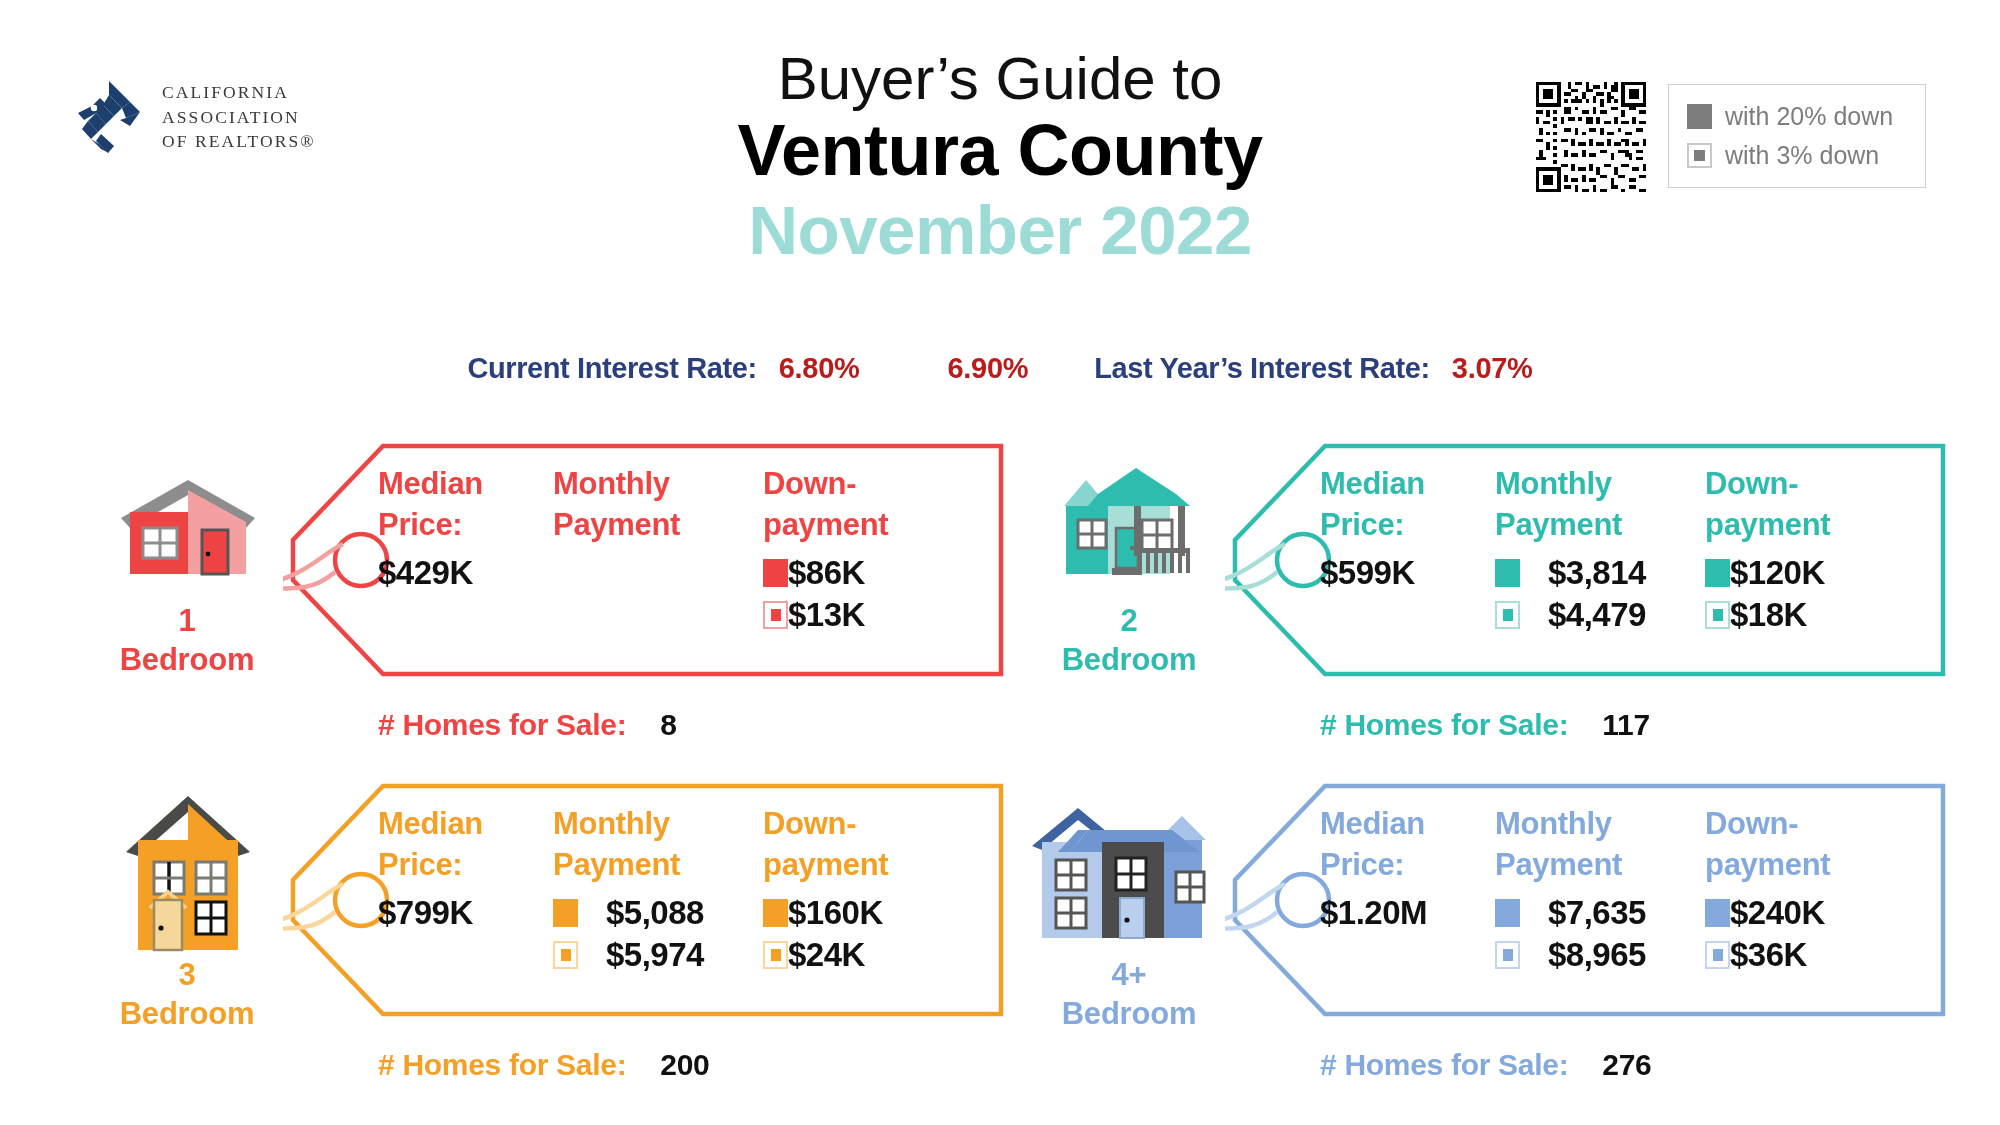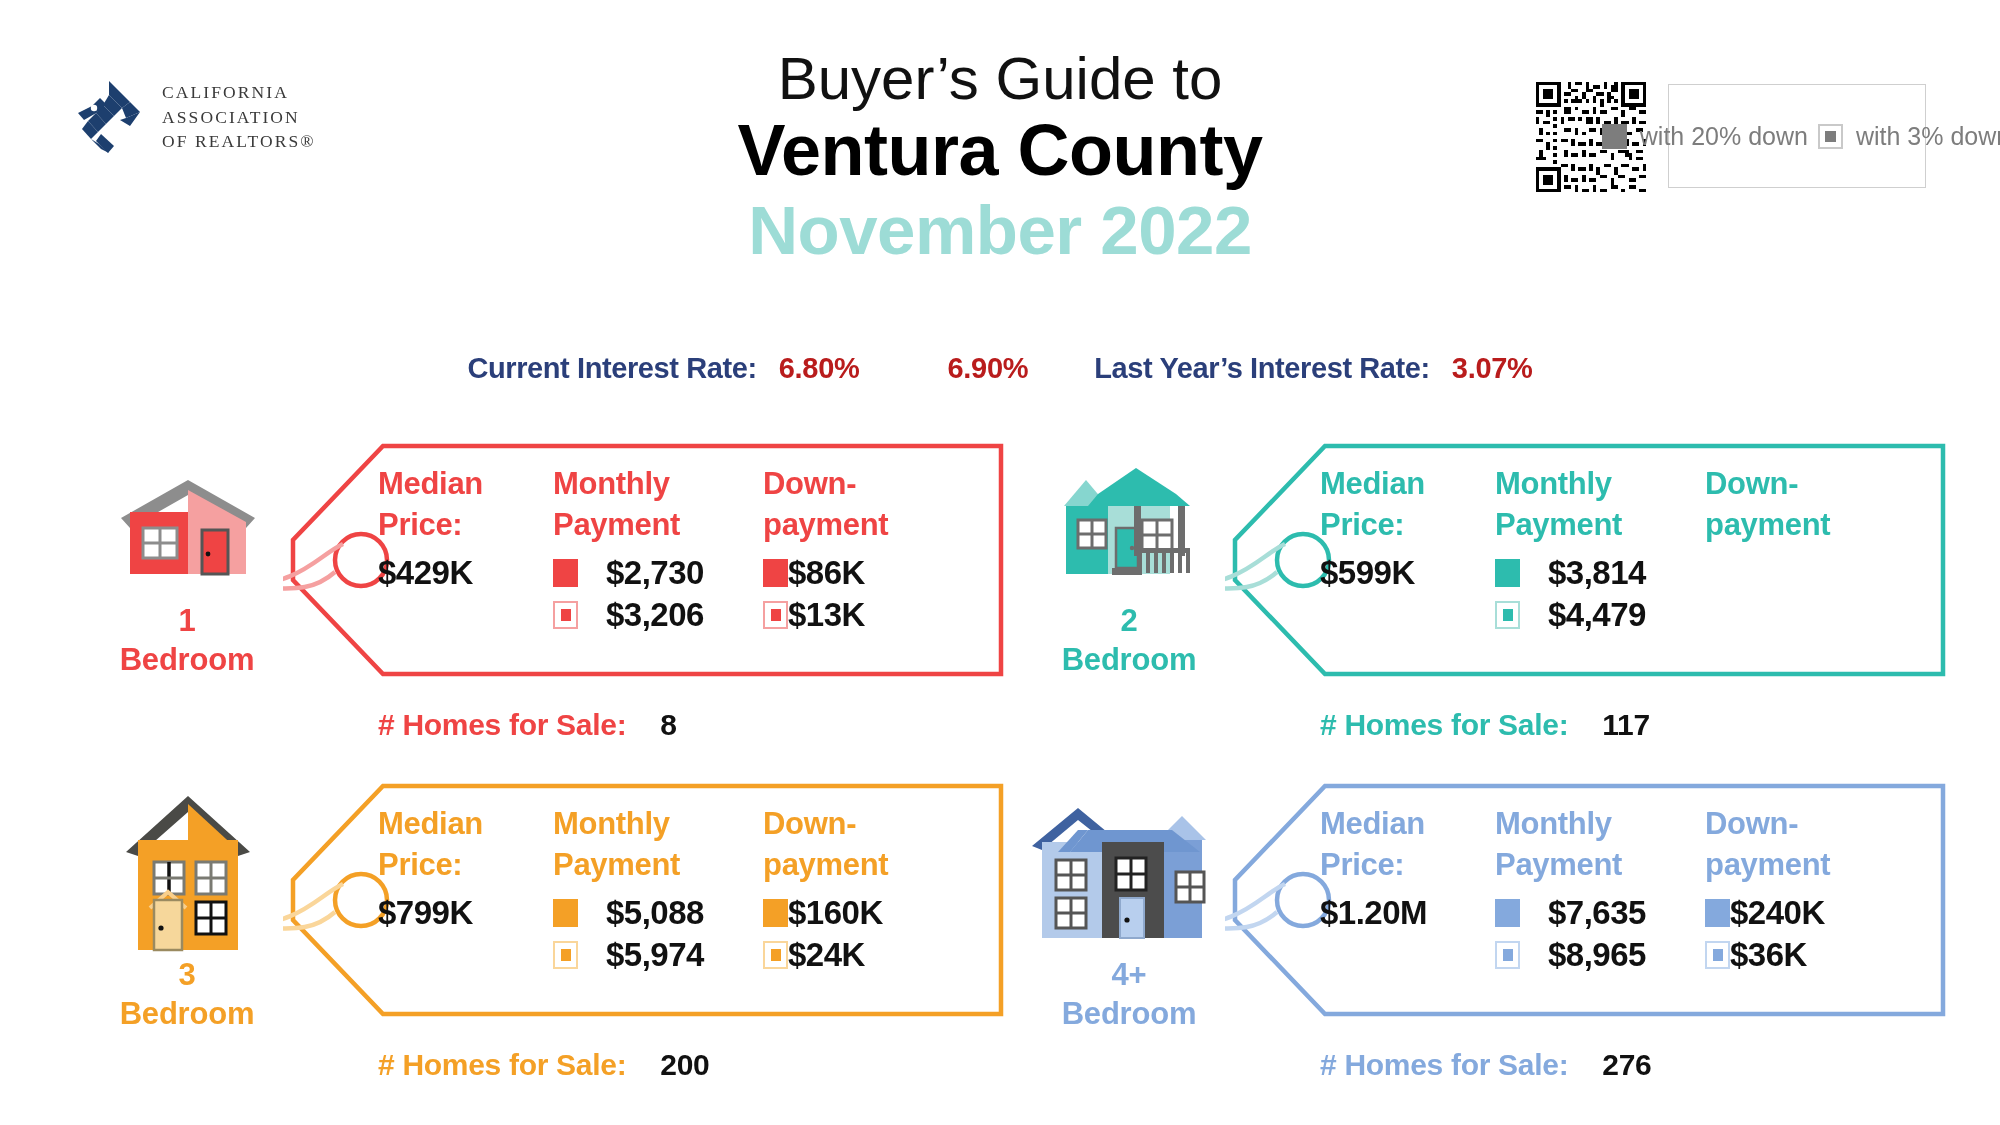--- a/index.html
+++ b/index.html
@@ -33,21 +33,21 @@
   .title-line3{
     font-size:69px;color:#9ddcd6;font-weight:700;line-height:1.15;letter-spacing:-0.5px;
   }
 
   
   .qr-wrap{position:absolute;left:1532px;top:78px;width:118px;height:118px;}
   .qr-wrap svg{display:block;width:118px;height:118px;}
   .legend-box{
     position:absolute;left:1668px;top:84px;width:258px;height:104px;
     border:1.6px solid #cfcfcf;box-sizing:border-box;
-    display:flex;justify-content:center;gap:10px;
+    display:flex;flex-direction:column;justify-content:center;gap:10px;
     padding-left:18px;
   }
   .legend-row{display:flex;align-items:center;gap:13px;}
   .legend-row span.lbl{font-size:25px;color:#7d7d7d;white-space:nowrap;}
   .sw-solid{width:25px;height:25px;background:#7d7d7d;flex:0 0 auto;}
   .sw-hollow{width:25px;height:25px;border:2px solid #c9c9c9;box-sizing:border-box;
              display:flex;align-items:center;justify-content:center;flex:0 0 auto;}
   .sw-hollow i{display:block;width:11px;height:11px;background:#7d7d7d;}
 
   
@@ -357,32 +357,20 @@
             <span>Median</span>
             <span class="l2">Price:</span>
           </div>
           <div class="price-val">$429K</div>
         </div>
         <div class="col col-monthly">
           <div class="col-head" style="color:#ef4444">
             <span>Monthly</span>
             <span class="l2">Payment</span>
           </div>
-          <div class="rowpair mon-vals">
-            <div class="valrow">
-              <span class="sw s-solid" style="background:#ef4444"></span>
-              <span class="vv">$2,730</span>
-            </div>
-            <div class="valrow">
-              <span class="sw s-hollow" style="border-color:#f5a0a0">
-                  <i style="background:#ef4444"></i>
-                </span>
-              <span class="vv">$3,206</span>
-            </div>
-          </div>
         </div>
         <div class="col col-down">
           <div class="col-head" style="color:#ef4444">
             <span>Down-</span>
             <span class="l2">payment</span>
           </div>
           <div class="rowpair dn-vals">
             <div class="valrow">
               <span class="sw s-solid" style="background:#ef4444"></span>
               <span class="vv">$86K</span>
@@ -470,20 +458,32 @@
                 </span>
               <span class="vv">$4,479</span>
             </div>
           </div>
         </div>
         <div class="col col-down">
           <div class="col-head" style="color:#2dbcae">
             <span>Down-</span>
             <span class="l2">payment</span>
           </div>
+          <div class="rowpair dn-vals">
+            <div class="valrow">
+              <span class="sw s-solid" style="background:#2dbcae"></span>
+              <span class="vv">$120K</span>
+            </div>
+            <div class="valrow">
+              <span class="sw s-hollow" style="border-color:#a8ded8">
+                  <i style="background:#2dbcae"></i>
+                </span>
+              <span class="vv">$18K</span>
+            </div>
+          </div>
         </div>
       </div>
     </div>
     <div class="homes">
       <span class="hl" style="color:#2dbcae"># Homes for Sale:</span>
       <span class="hv">117</span>
     </div>
   </div>
 
   <div class="card card-bl">

